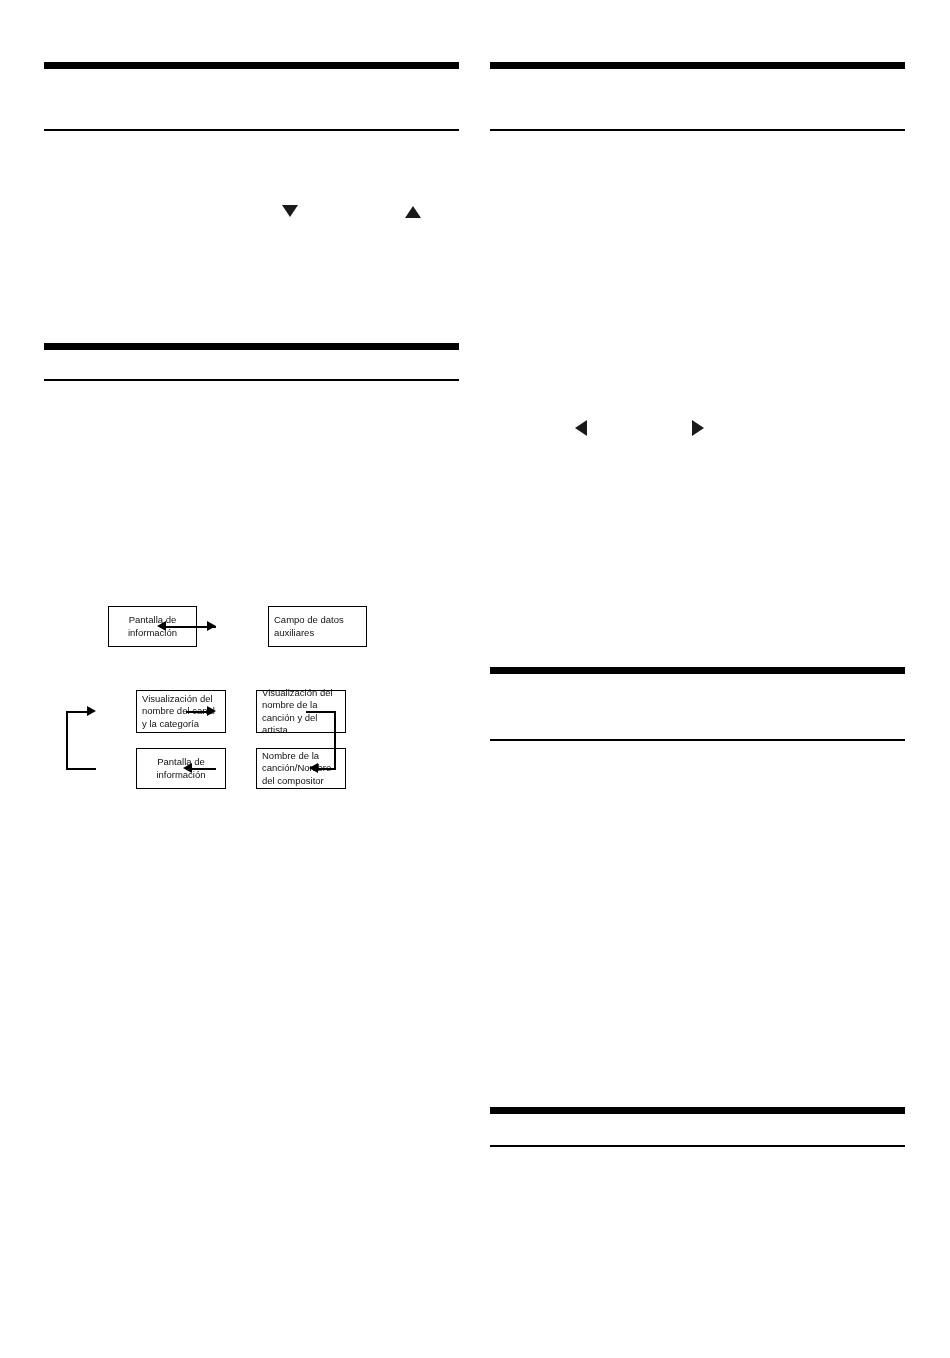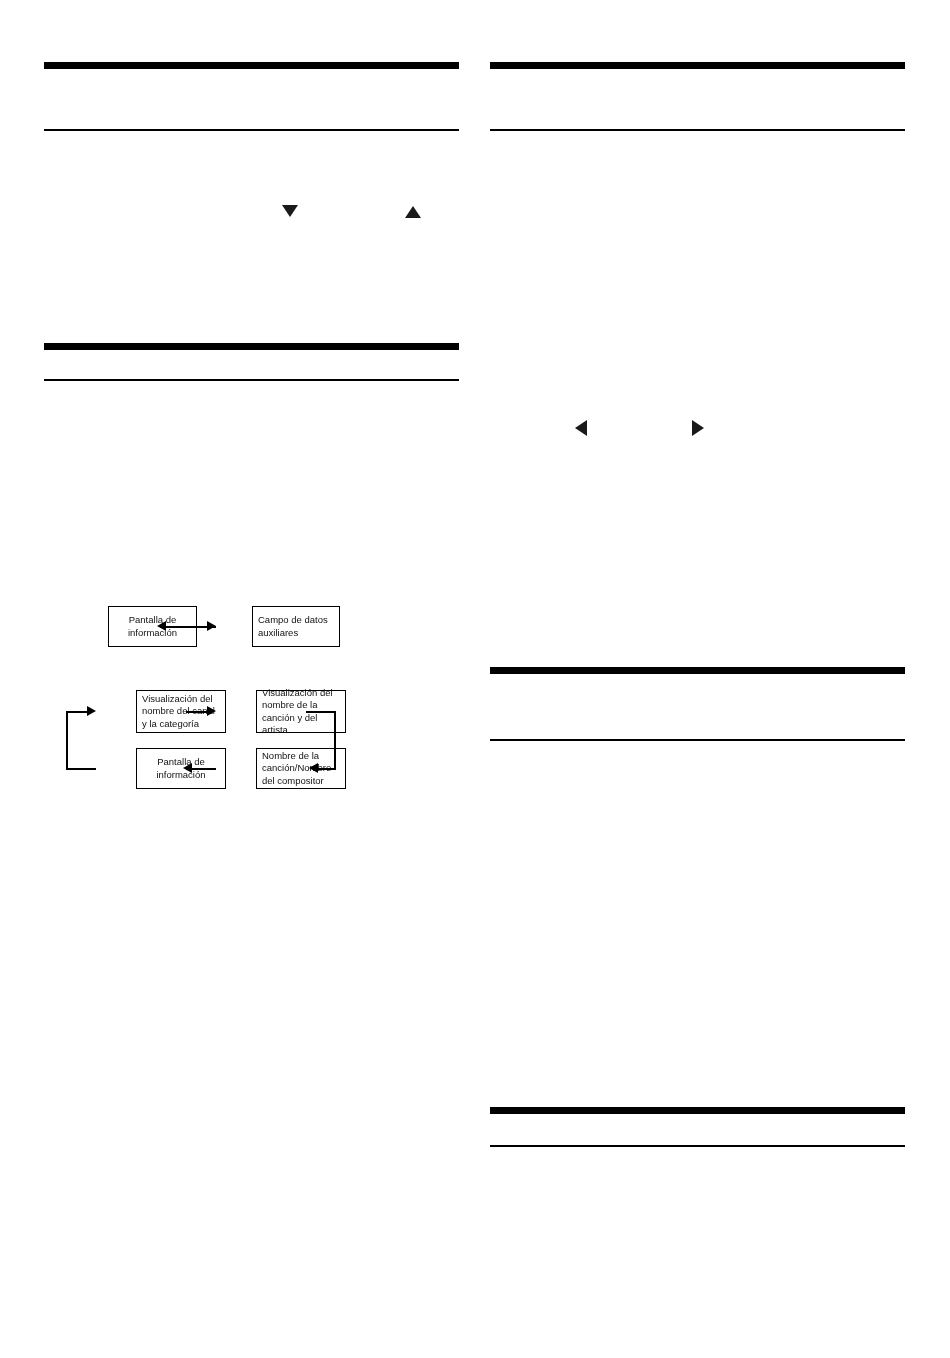--- a/index.html
+++ b/index.html
@@ -148,21 +148,21 @@
     <div class="rule thin" style="top:379px;"></div>
     <div class="textblock" style="top:395px; height:180px;"></div>
 
     <div class="diagram" style="top:598px; left:0px; width:320px; height:60px;">
 
       <div class="dbox center" style="left:24px; top:8px; width:89px; height:41px;">
         <span style="white-space:pre-line;">Pantalla de
 información</span>
       </div>
 
-      <div class="dbox leftal" style="left:168px; top:8px; width:88px; height:41px;">
+      <div class="dbox leftal" style="left:184px; top:8px; width:99px; height:41px;">
         <span style="white-space:pre-line;">Campo de datos
 auxiliares</span>
       </div>
 
       <div class="hline" style="left:116px; top:28px; width:56px;"></div>
       <div class="ah left" style="left:113px; top:23px;"></div>
       <div class="ah right" style="left:163px; top:23px;"></div>
     </div>
 
     <div class="diagram" style="top:682px; left:0px; width:320px; height:115px;">

